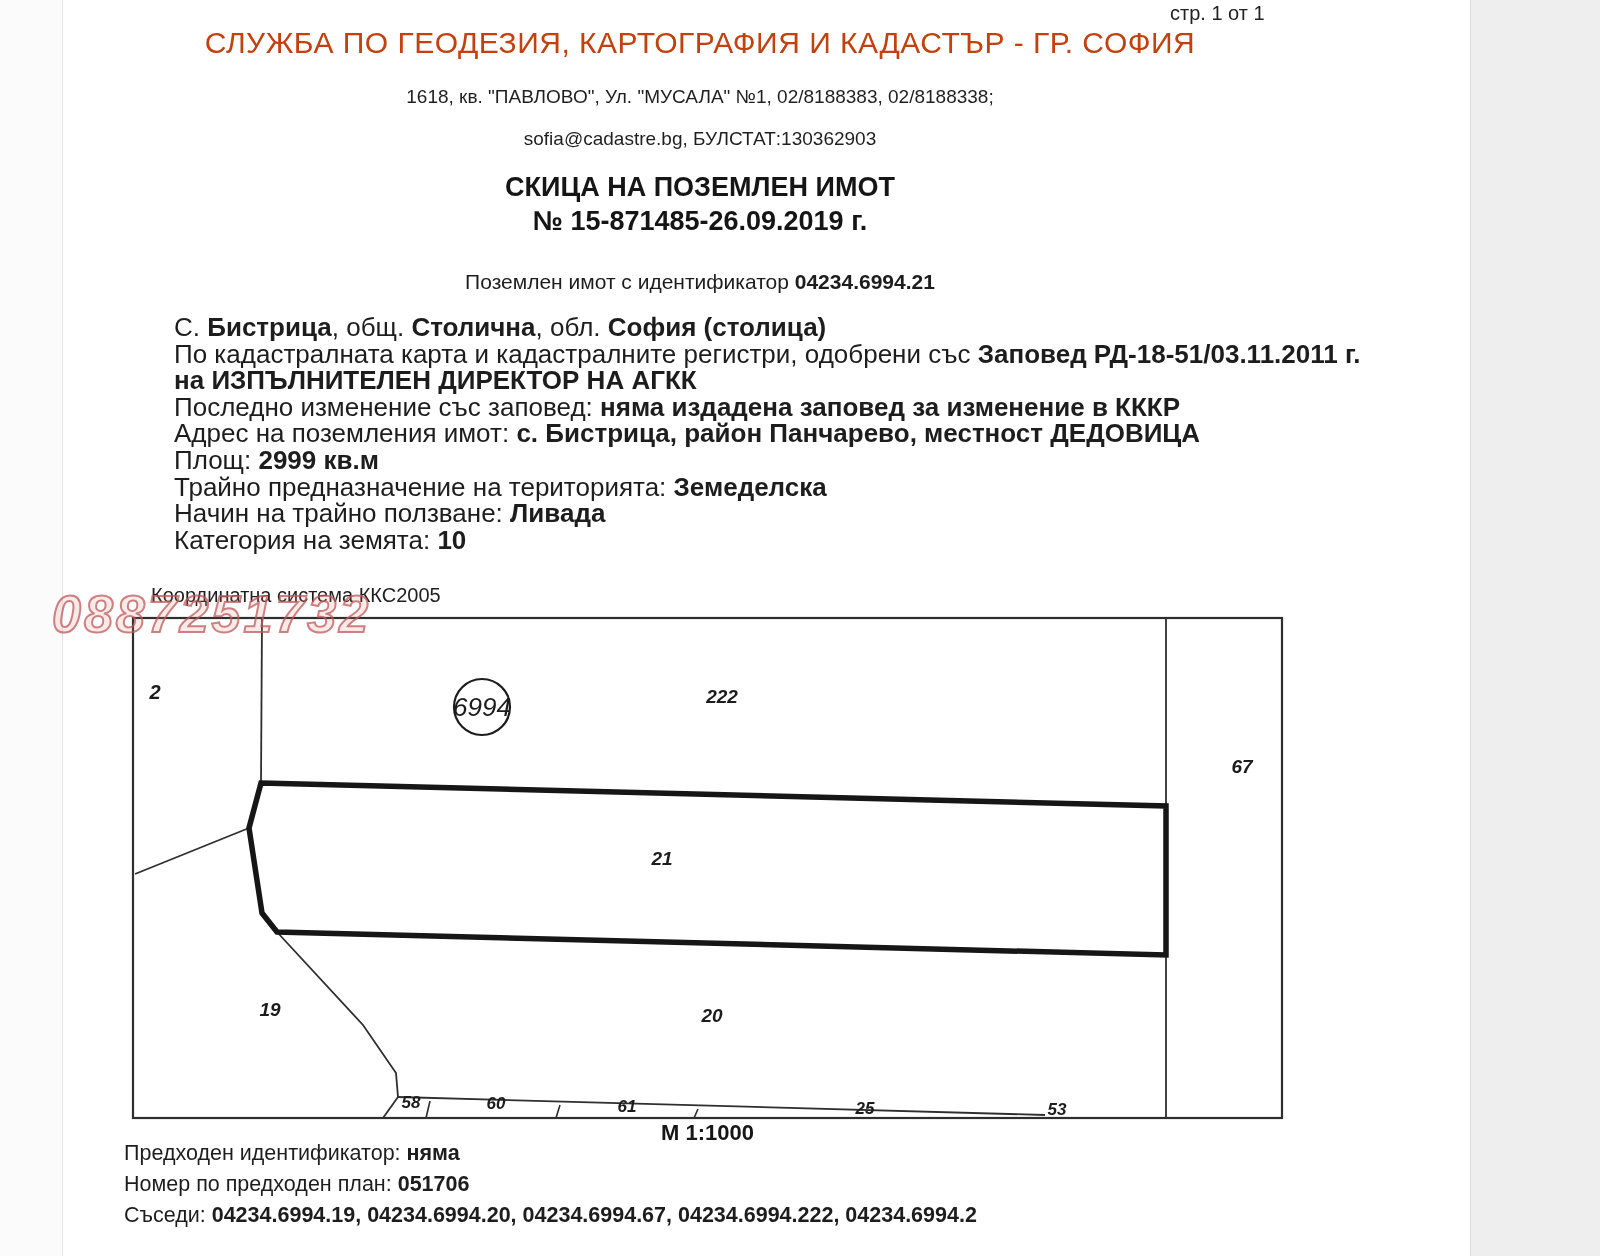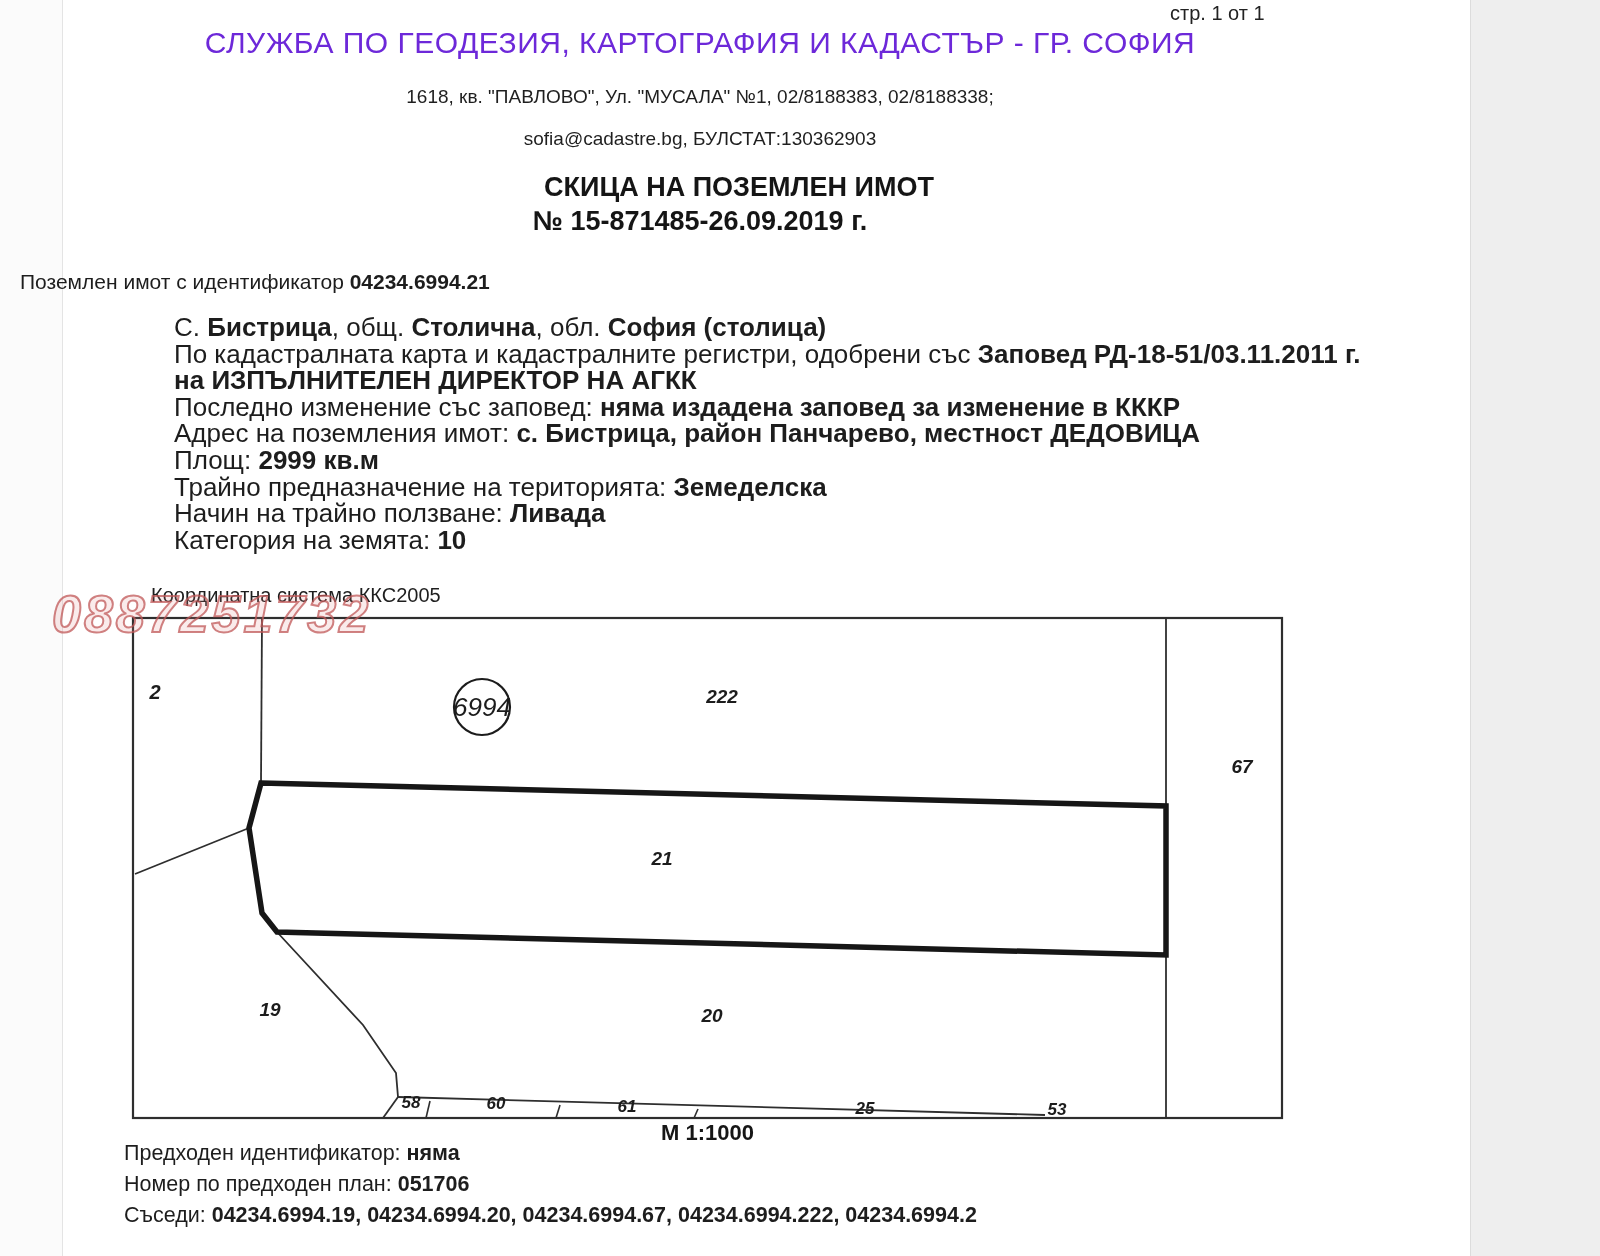--- a/index.html
+++ b/index.html
@@ -5,26 +5,26 @@
   html,body{margin:0;padding:0;}
   body{
     width:1600px;height:1256px;position:relative;overflow:hidden;
     background:#ffffff;
     font-family:"Liberation Sans","DejaVu Sans",sans-serif;
     color:#1d1d1d;
   }
   .edge-left{position:absolute;left:0;top:0;width:62px;height:1256px;background:#fbfbfb;border-right:1px solid #e4e4e4;}
   .edge-right{position:absolute;left:1470px;top:0;width:130px;height:1256px;background:#eeeeee;border-left:1px solid #dcdcdc;}
   .page-indicator{position:absolute;left:1170px;top:2px;font-size:20px;color:#222;}
-  .org-title{position:absolute;left:0;top:26px;width:1400px;text-align:center;font-size:30px;letter-spacing:.5px;color:#6d28d9;}
+  .org-title{position:absolute;left:0;top:26px;width:1400px;text-align:center;font-size:30px;letter-spacing:.5px;color:#c2410c;}
   .addr{position:absolute;left:0;width:1400px;text-align:center;font-size:19px;color:#1f1f1f;}
   .addr1{top:86px;} .addr2{top:128px;}
   .doc-title{position:absolute;left:0;width:1400px;text-align:center;font-weight:bold;font-size:27px;color:#151515;}
-  .doc-title-1{top:172px;padding-left:39px;} .doc-title-2{top:206px;}
-  .ident{position:absolute;left:0;top:270px;width:1400px;font-size:21px;padding-left:20px;}
+  .doc-title-1{top:172px;} .doc-title-2{top:206px;}
+  .ident{position:absolute;left:0;top:270px;width:1400px;text-align:center;font-size:21px;}
   .ident .b{font-weight:bold;}
   .details{position:absolute;left:128px;top:314px;width:1330px;font-size:26px;line-height:26.6px;margin-left:46px;}
   .details .line{white-space:nowrap;}
   .b{font-weight:bold;}
   .coord-sys{position:absolute;left:151px;top:584px;font-size:20px;color:#1e1e1e;}
   .watermark{
     position:absolute;left:52px;top:584px;
     font-size:52px;font-weight:bold;letter-spacing:3px;
     color:rgba(225,130,130,0.16);
     -webkit-text-stroke:2px rgba(192,88,88,0.75);

